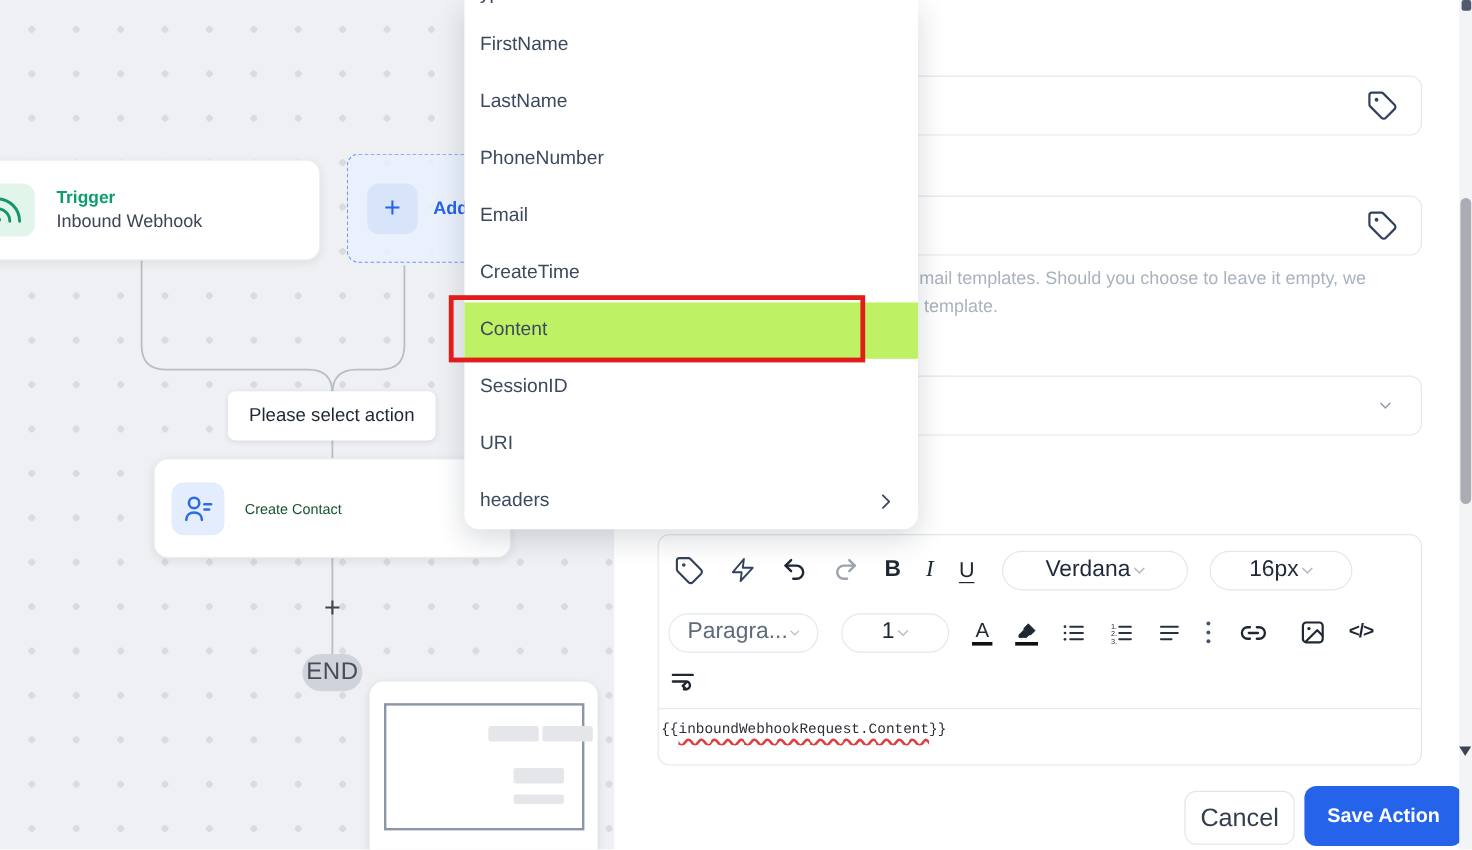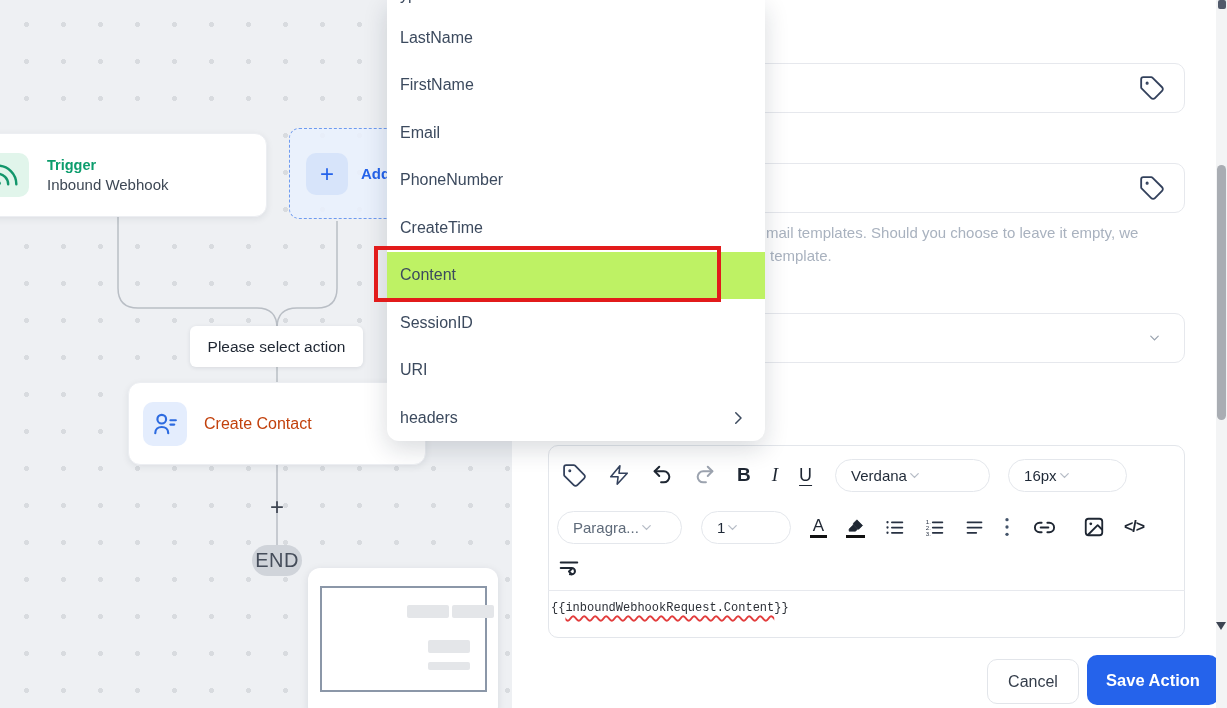--- a/index.html
+++ b/index.html
@@ -60,33 +60,33 @@
   .select-box { position:absolute; background:#fff; border:1px solid #e6e8ed; border-radius:10px; }
   .chev { width:15px; height:15px; color:#9aa3af; }
   .sel-chev { position:absolute; right:22px; top:50%; transform:translateY(-50%); }
 
   
   .editor { position:absolute; left:548px; top:445px; width:637px; height:193px; border:1px solid #e3e6eb; border-radius:10px; background:#fff; }
   .tb-row { position:absolute; display:flex; align-items:center; }
   .tb-btn { display:flex; align-items:center; justify-content:center; color:#273142; cursor:pointer; flex:none; }
   .tb-sel {
     height:33px; border:1px solid #e4e7ec; border-radius:17px; display:flex; align-items:center;
-    justify-content:flex-start; padding:0 12px 0 15px; color:#1f2937; font-size:15px; cursor:pointer; flex:none;
+    justify-content:center; padding:0 12px 0 15px; color:#1f2937; font-size:19px; cursor:pointer; flex:none;
   }
   .underbar { display:block; width:17px; height:3px; background:#111; margin-top:1px; }
   .editor-divider { position:absolute; left:548px; top:590px; width:637px; border-top:1px solid #e7e9ee; }
   .editor-content {
     position:absolute; left:551px; top:601px; width:620px; color:#2b2f36; font-size:12px;
     font-family:Liberation Mono, monospace;
   }
   .squiggle { text-decoration:underline wavy #e23c3c 1.5px; text-underline-offset:4px; }
 
   .btn-cancel {
     position:absolute; left:987px; top:659px; width:92px; height:45px; background:#fff;
-    border:1px solid #e2e5ea; border-radius:10px; color:#343d4a; font-size:16px;
+    border:1px solid #e2e5ea; border-radius:10px; color:#343d4a; font-size:21px;
     display:flex; align-items:center; justify-content:center; cursor:pointer;
   }
   .btn-save {
     position:absolute; left:1087px; top:655px; width:132px; height:50px; background:#2563eb;
     border:none; border-radius:10px; color:#fff; font-size:16.5px; font-weight:700;
     display:flex; align-items:center; justify-content:center; cursor:pointer;
   }
 
   
   .sb-track { position:absolute; left:1216px; top:0; width:11px; height:708px; background:#f3f4f5; }
@@ -150,21 +150,21 @@
 
     <div class="node-card" style="left:128px; top:382px; width:298px; height:83px; padding-left:14px; z-index:2;">
       <span class="node-icon" style="background:#e4edfd; color:#2d6be0;">
         <svg width="26" height="26" viewBox="0 0 24 24" fill="none" stroke="currentColor" stroke-width="2" stroke-linecap="round">
           <circle cx="9" cy="7.5" r="4"></circle>
           <path d="M3 20.5c0-3.6 2.7-5.7 6-5.7s6 2.1 6 5.7"></path>
           <path d="M17 8.5h5"></path>
           <path d="M17 12.5h3.5"></path>
         </svg>
       </span>
-      <span style="margin-left:17px; color:#c2410c; font-size:16px;">Create Contact</span>
+      <span style="margin-left:17px; color:#14532d; font-size:12px;">Create Contact</span>
     </div>
 
     <div class="plus-connector">+</div>
 
     <div class="end-pill">END</div>
 
     <div class="minimap">
       <div class="minimap-frame">
         <div class="mm-block" style="left:85px; top:17px; width:42px; height:13px;"></div>
         <div class="mm-block" style="left:130px; top:17px; width:42px; height:13px;"></div>
@@ -339,30 +339,30 @@
   <div class="sb-track"></div>
   <div class="sb-thumb"></div>
   <div class="sb-top-frag"></div>
   <div class="sb-arrow"></div>
 
   <div class="dropdown">
     <div class="dd-partial">
         <span>yp</span>
       </div>
     <div class="dd-item">
+        <span>FirstName</span>
+      </div>
+    <div class="dd-item">
         <span>LastName</span>
       </div>
     <div class="dd-item">
-        <span>FirstName</span>
+        <span>PhoneNumber</span>
       </div>
     <div class="dd-item">
         <span>Email</span>
-      </div>
-    <div class="dd-item">
-        <span>PhoneNumber</span>
       </div>
     <div class="dd-item">
         <span>CreateTime</span>
       </div>
     <div class="dd-item hl">
         <span>Content</span>
       </div>
     <div class="dd-item">
         <span>SessionID</span>
       </div>

